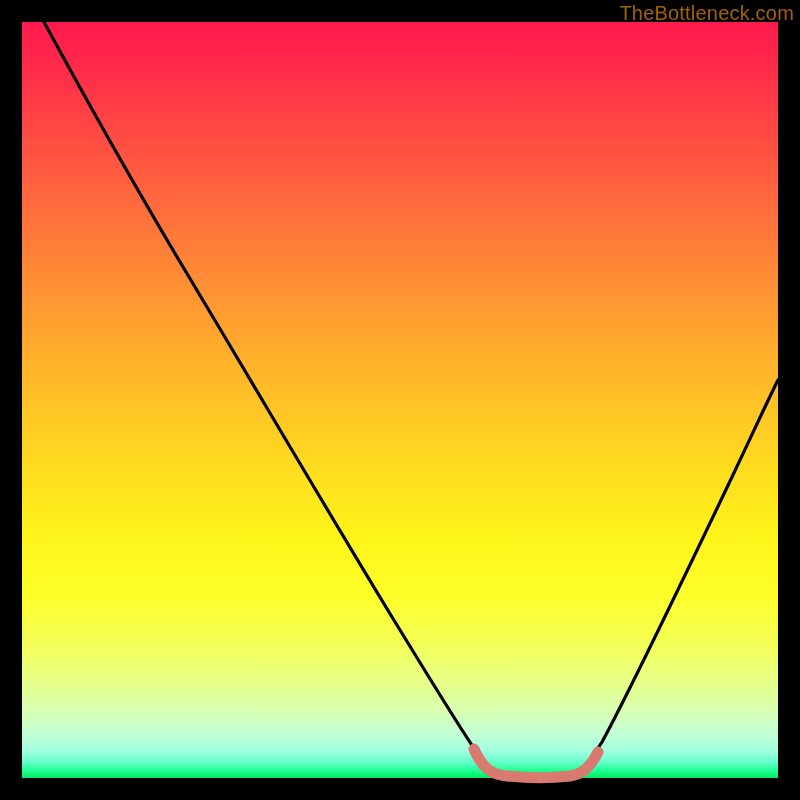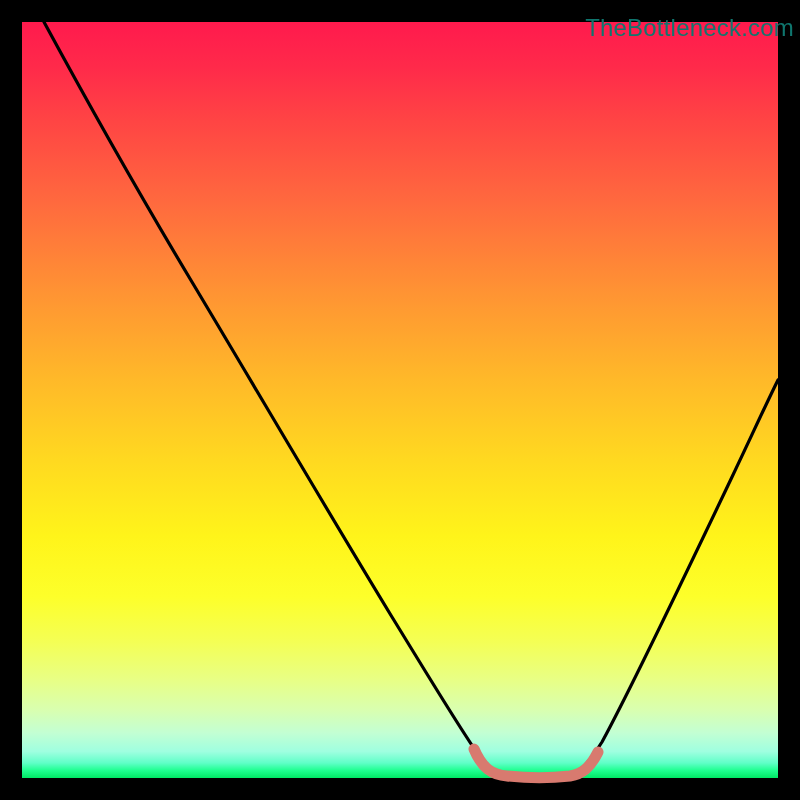--- a/index.html
+++ b/index.html
@@ -40,24 +40,24 @@
       #d9ffb0 91%,
       #c3ffd3 94%,
       #9fffe0 96.5%,
       #60ffc8 98%,
       #1fff90 99%,
       #00e865 100%
     );
   }
   .watermark {
     position: absolute;
-    top: 14px;
+    top: 2px;
     right: 6px;
-    color: #0f766e;
-    font-size: 24px;
+    color: #a16207;
+    font-size: 20px;
     font-weight: 400;
     letter-spacing: 0.2px;
   }
   svg.curve {
     position: absolute;
     left: 0;
     top: 0;
     width: 756px;
     height: 756px;
     overflow: visible;

